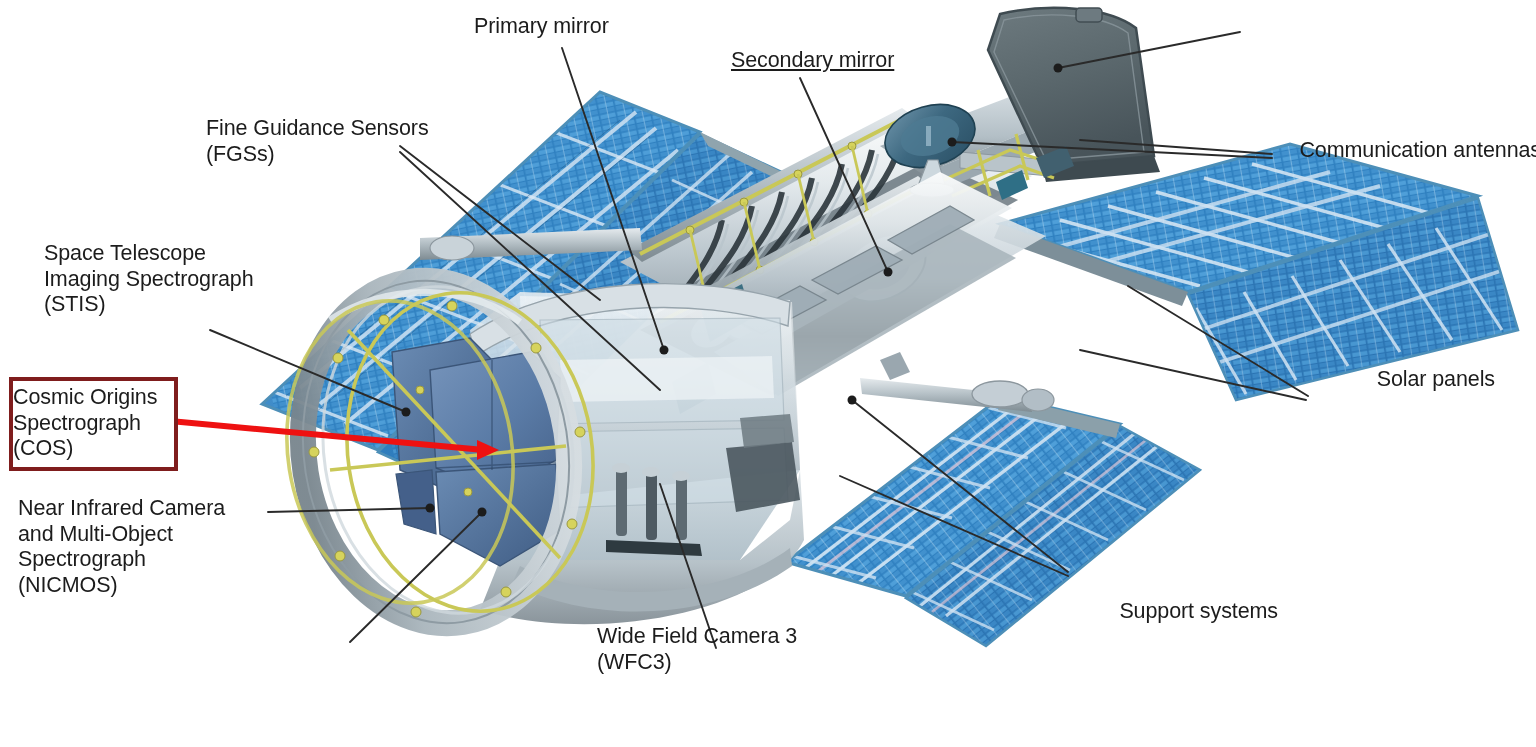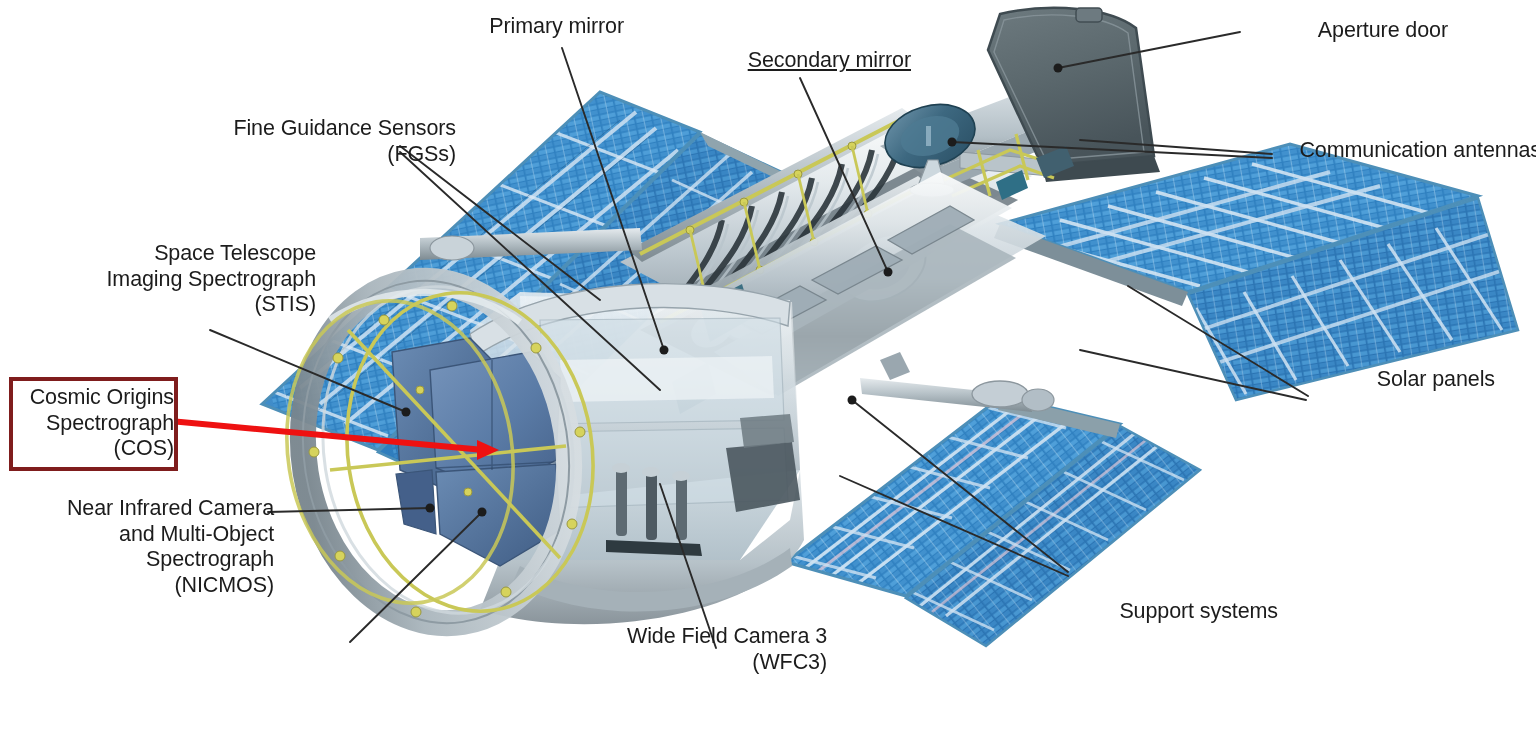--- a/index.html
+++ b/index.html
@@ -3,21 +3,21 @@
 <meta charset="utf-8">
 <title>Hubble Space Telescope Labeled Diagram</title>
 <style>
   html,body{margin:0;padding:0;background:#ffffff;}
   body{width:1536px;height:747px;overflow:hidden;font-family:"Liberation Sans",sans-serif;}
   #stage{position:relative;width:1536px;height:747px;background:#ffffff;}
   #art{position:absolute;left:0;top:0;width:1536px;height:747px;}
   .label{position:absolute;color:#1c1c1c;font-family:"Liberation Sans",sans-serif;
          font-size:21.5px;line-height:25.5px;white-space:pre;letter-spacing:-0.1px;}
   .l-left{text-align:right;}
-  .l-center{text-align:right;}
+  .l-center{text-align:left;}
   #cos-box{position:absolute;box-sizing:border-box;border:4px solid #7f1d1d;background:#ffffff;}
   #cos-box .label{position:static;}
 </style>
 </head>
 <body>
 
 <div id="stage">
 
   <svg id="art" viewBox="0 0 1536 747" xmlns="http://www.w3.org/2000/svg">
     <defs>
@@ -490,21 +490,20 @@
     <g>
       <line x1="170" y1="421" x2="484" y2="450" stroke="#ee1111" stroke-width="6"></line>
       <polygon points="499,450 477,440 477,460" fill="#ee1111"></polygon>
     </g>
   </svg>
 
   <div class="label l-center" style="left:474px; top:14px; width:150px;">Primary mirror</div>
 
   <div class="label l-center" style="left:731px; top:48px; width:180px;text-decoration:underline;">Secondary mirror</div>
 
-  <div class="label l-left" style="left:1248px; top:18px; width:200px;">Aperture door</div>
 
   <div class="label l-left" style="left:1281px; top:138px; width:260px;">Communication antennas</div>
 
   <div class="label l-left" style="left:1315px; top:367px; width:180px;">Solar panels</div>
 
   <div class="label l-left" style="left:1078px; top:560px; width:200px;margin-top:39px;">Support systems</div>
 
   <div class="label l-center" style="left:206px; top:116px; width:250px;"><span>Fine Guidance Sensors</span>
 <span>(FGSs)</span></div>
 

